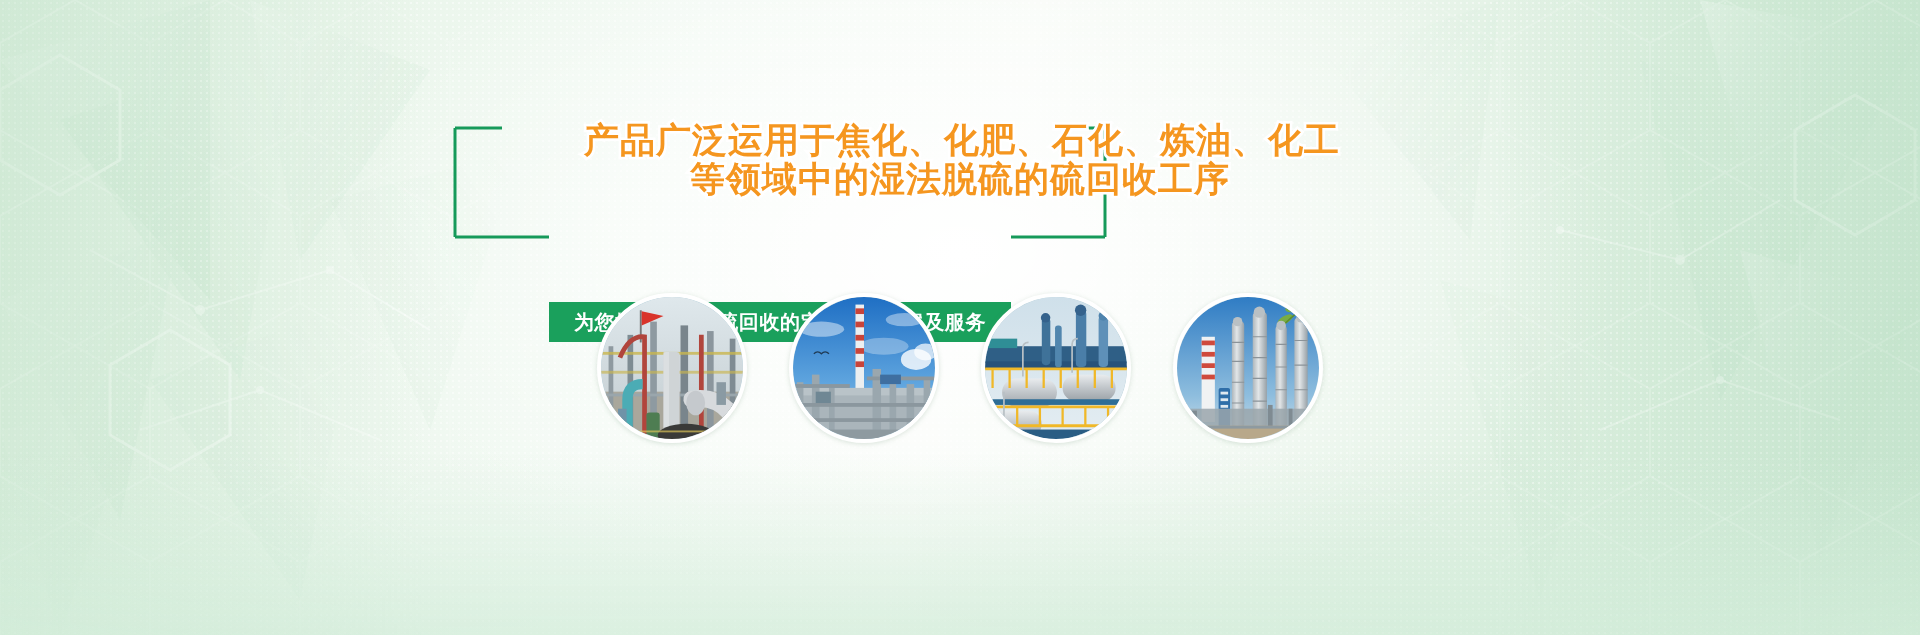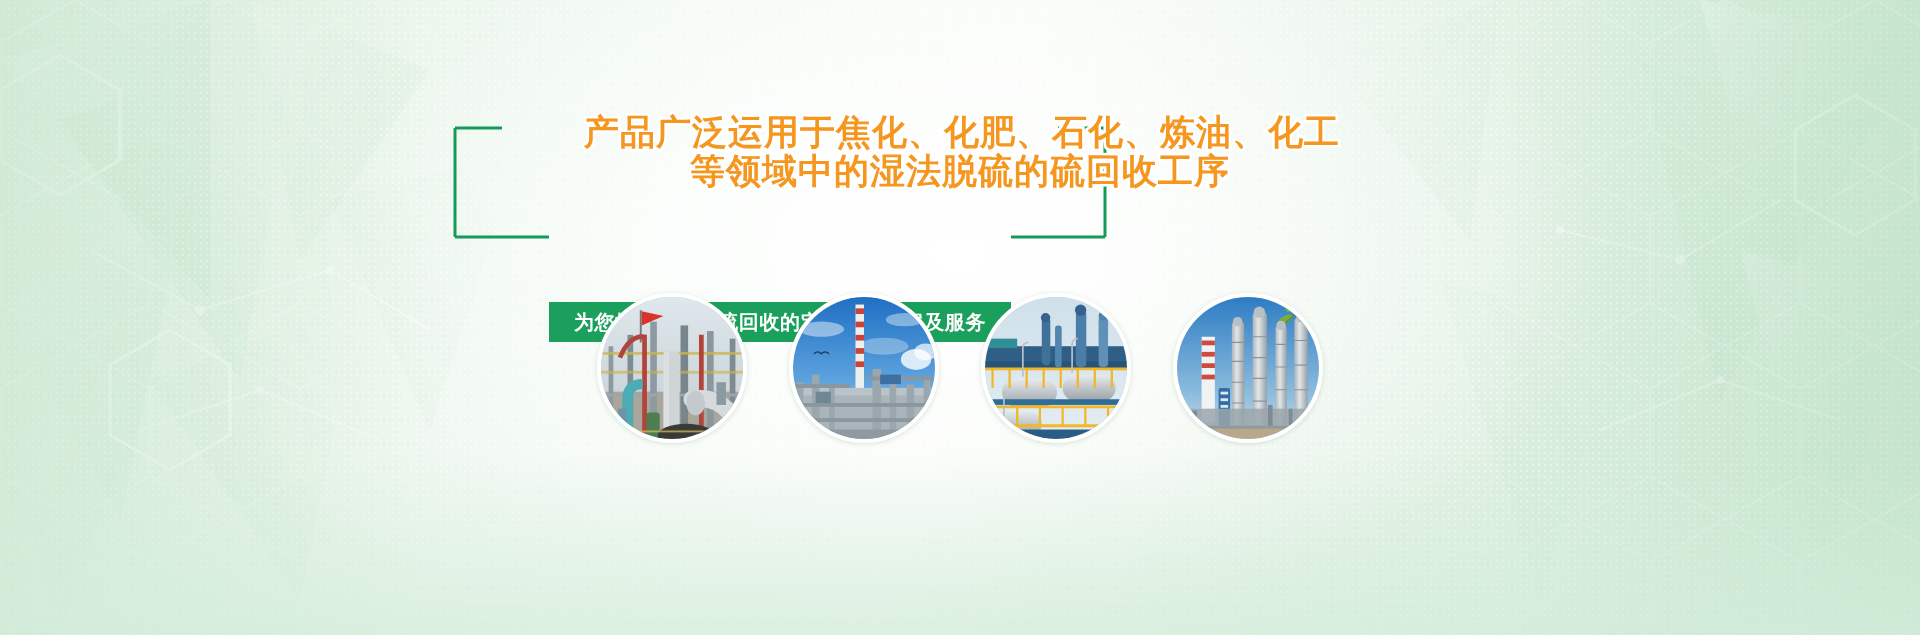--- a/index.html
+++ b/index.html
@@ -48,21 +48,21 @@
     font-size:35px;
     font-weight:bold;
     letter-spacing:1px;
     color:#f5961f;
     -webkit-text-stroke:5px #ffffff;
     paint-order:stroke fill;
     text-shadow:
        2px 0 0 #fff, -2px 0 0 #fff, 0 2px 0 #fff, 0 -2px 0 #fff,
        2px 2px 0 #fff, -2px 2px 0 #fff, 2px -2px 0 #fff, -2px -2px 0 #fff;
   }
-  .headline .line.l1{padding-left:4px;}
+  .headline .line.l1{padding-left:4px;margin-top:8px;}
   .headline .line.l2{padding-left:0;}
   
   .subbar{
     position:absolute;
     left:549px;top:198px;
     width:462px;height:40px;
     background:#1aa05c;
     display:flex;align-items:center;justify-content:center;
   }
   .subbar span{

